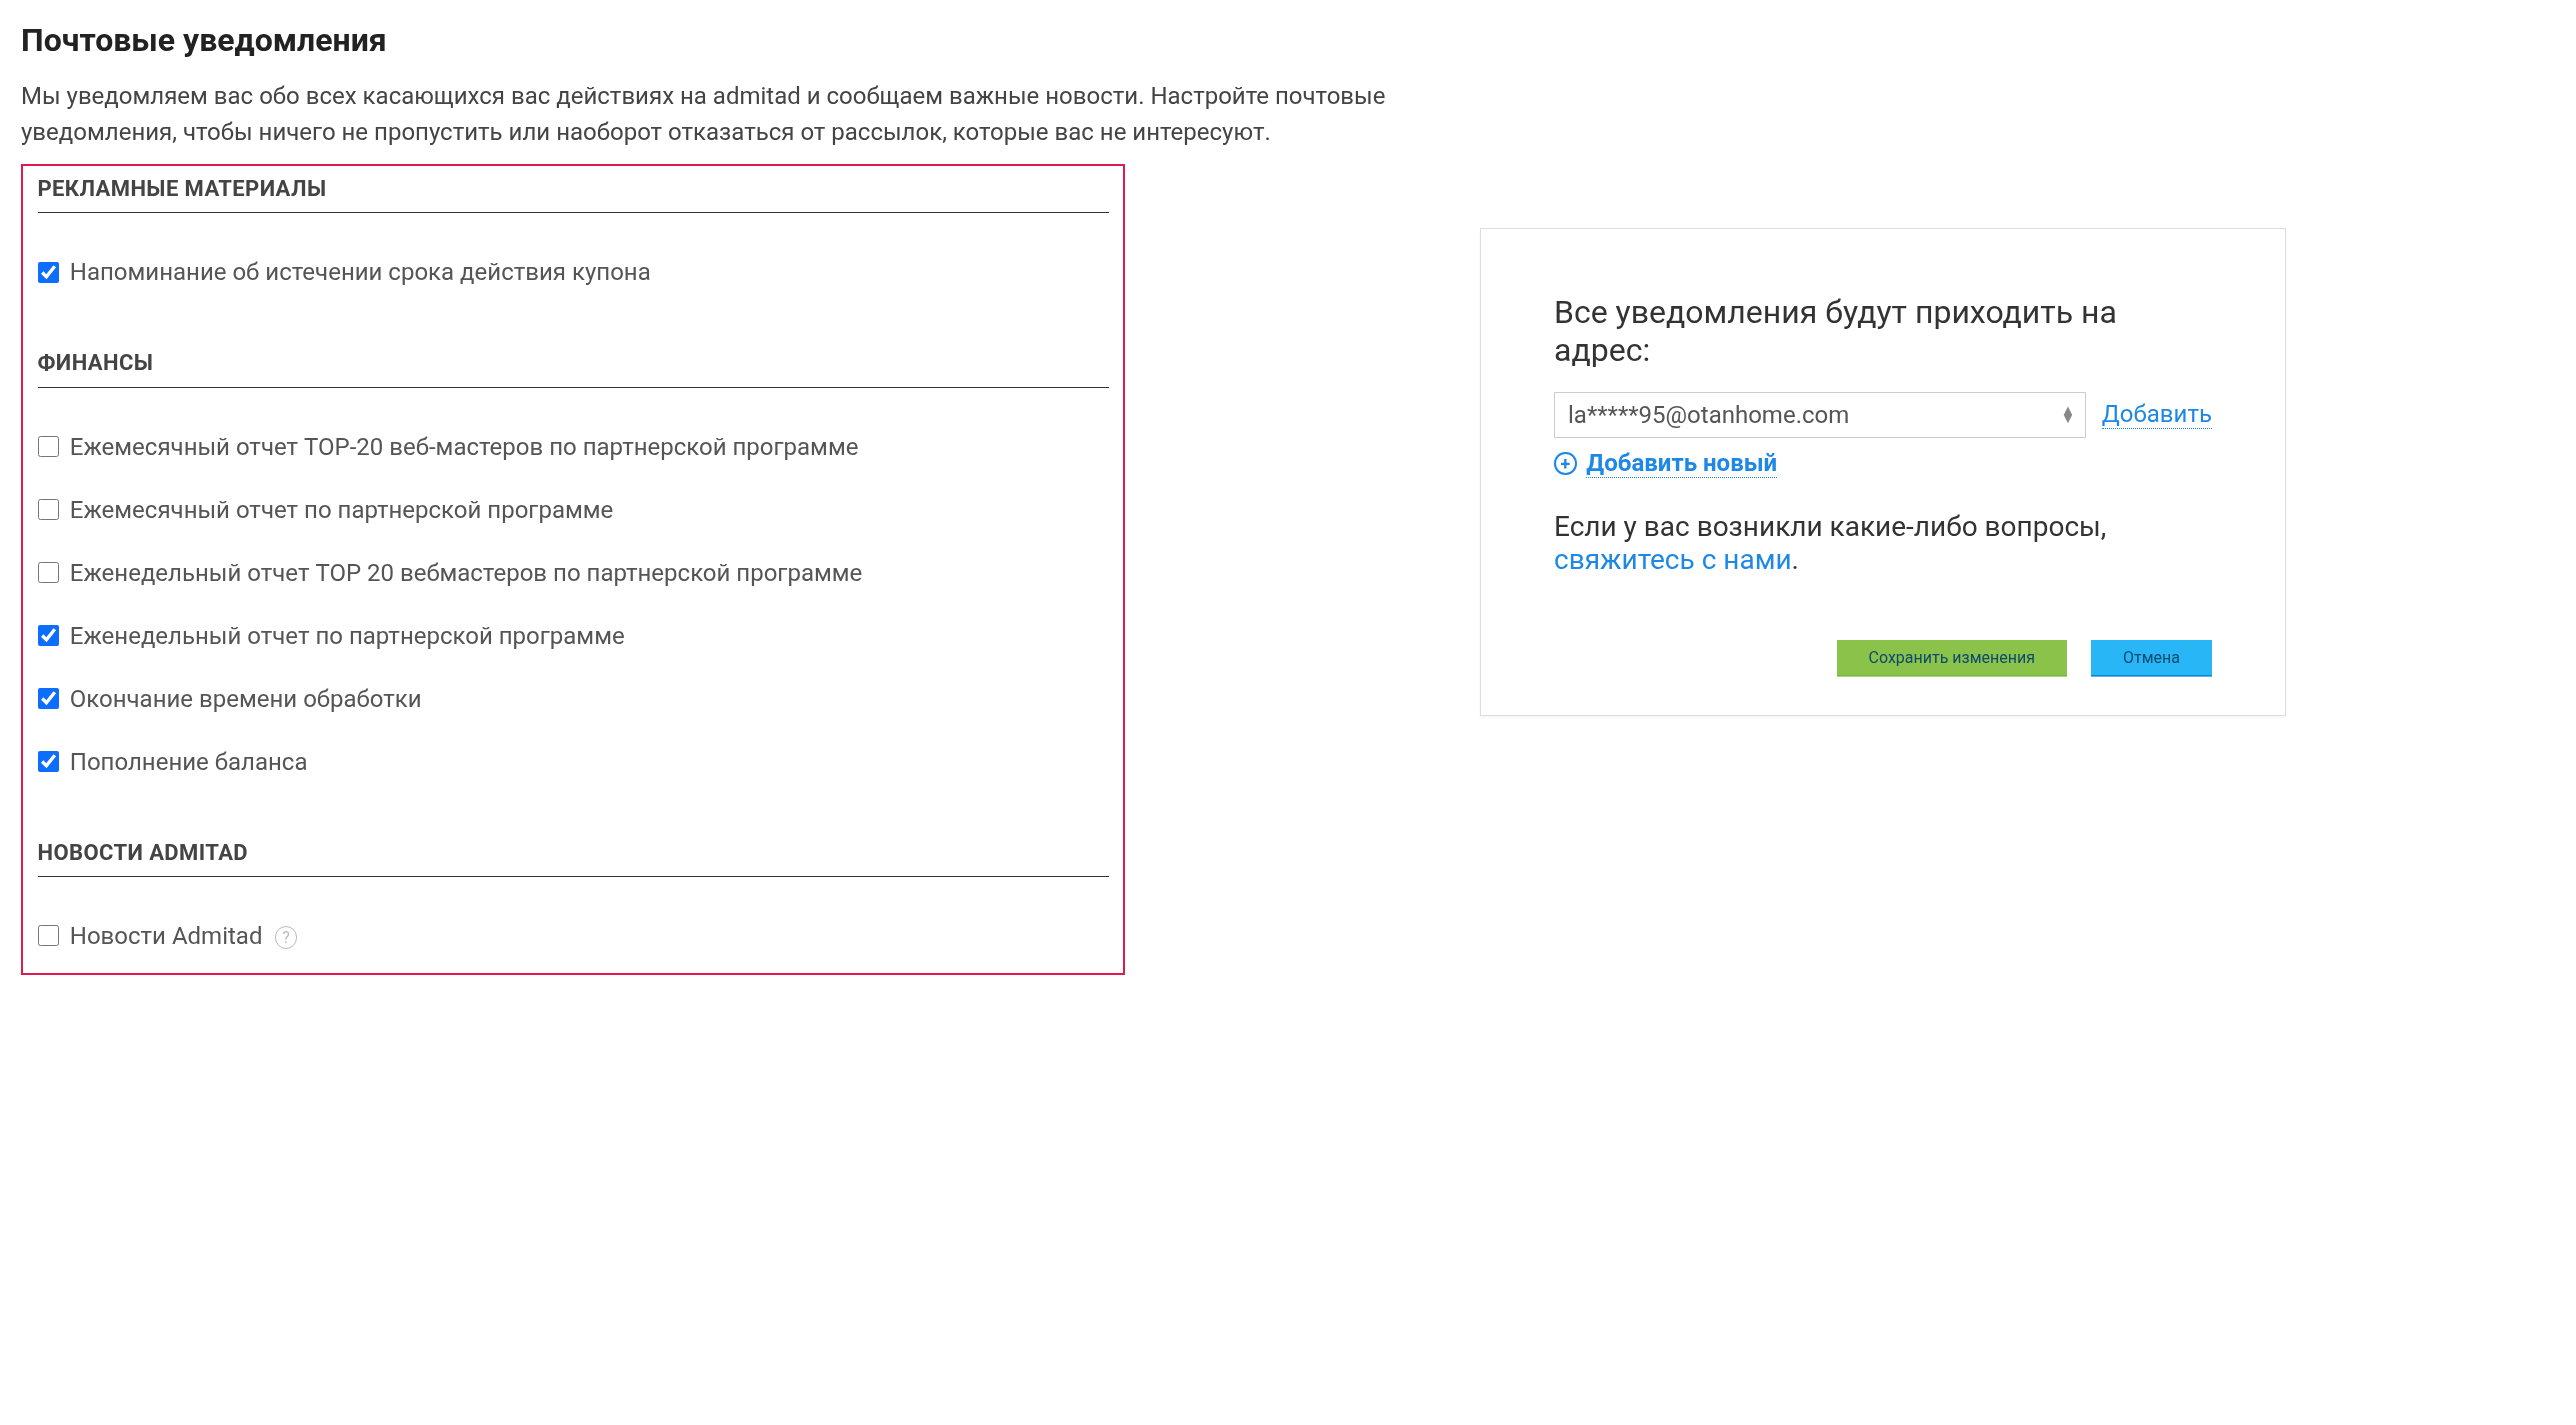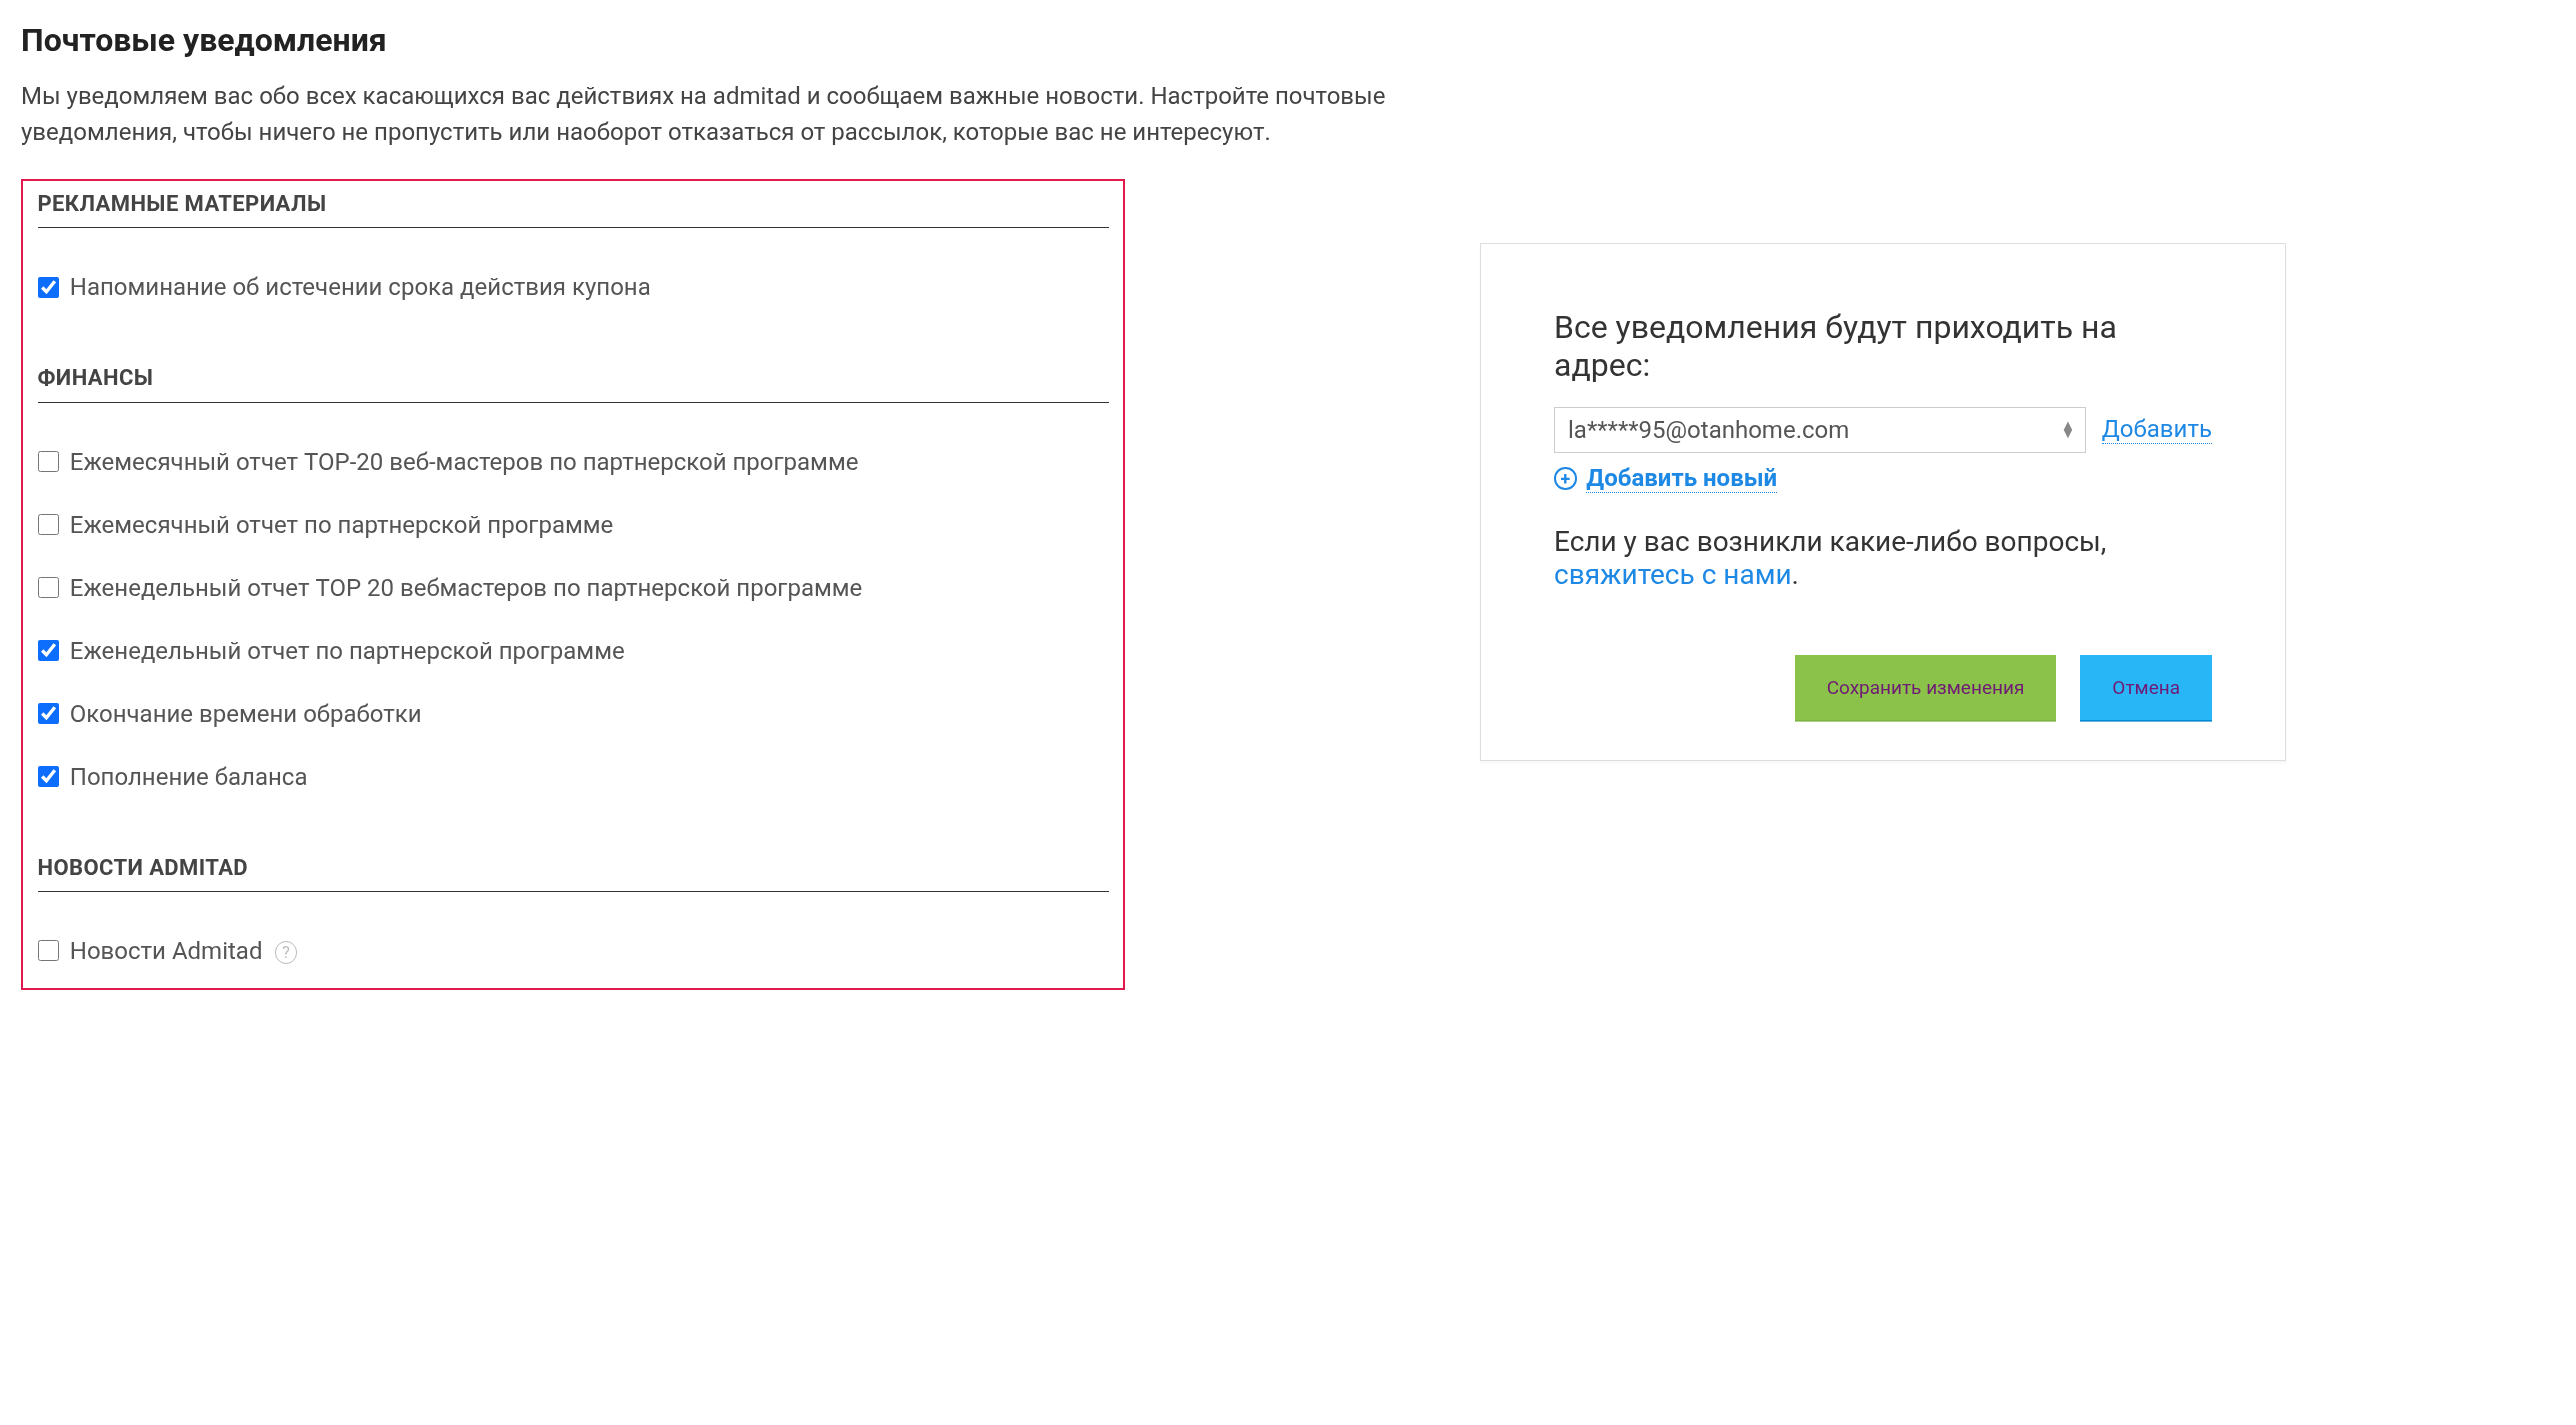--- a/index.html
+++ b/index.html
@@ -1,18 +1,18 @@
 <!DOCTYPE html>
 <html style="font-size:13px"><head>
   <meta charset="utf-8">
   <style>
     * { box-sizing: border-box; margin: 0; padding: 0; }
     body { font-family: -apple-system, BlinkMacSystemFont, "Segoe UI", Roboto, Arial, sans-serif; background: #fff; color: #333; padding: 21px; font-size: 24px; }
     .page-title { font-size: 32px; font-weight: 700; color: #222; margin-bottom: 19.3px; }
-    .page-desc { font-size: 24px; color: #444; line-height: 1.5; max-width: 1515px; margin-bottom: 29px; }
+    .page-desc { font-size: 24px; color: #444; line-height: 1.5; max-width: 1515px; margin-bottom: 14px; }
     .layout { display: flex; gap: 355px; align-items: flex-start; }
     .left-col { border: 2.4px solid #e01a4f; padding: 9.7px 14.5px 22.6px 14.5px; width: 1104px; }
     .section-heading { font-size: 22px; font-weight: 700; color: #444; letter-spacing: 0.4px; margin-top: 19.3px; padding-bottom: 11.3px; border-bottom: 1.6px solid #333; margin-bottom: 45px; }
     .section-heading.first { margin-top: 0; }
     .check-row { display: flex; align-items: center; margin-bottom: 35px; }
     .check-row:last-child { margin-bottom: 0; }
     .check-row input[type="checkbox"] { width: 21px; height: 21px; margin-right: 11.3px; accent-color: #0d6efd; cursor: pointer; }
     .check-row label { font-size: 24px; color: #555; cursor: pointer; }
     .help-icon { display: inline-flex; align-items: center; justify-content: center; width: 22.6px; height: 22.6px; border: 1.6px solid #bbb; border-radius: 50%; color: #bbb; font-size: 16px; margin-left: 6.4px; vertical-align: middle; }
     .section-block { margin-bottom: 64px; }
@@ -23,21 +23,21 @@
     .email-row { display: flex; align-items: center; margin-bottom: 11.3px; }
     .email-select { flex: 1; border: 0.8px solid #ccc; padding: 8px 35px 8px 13px; font-size: 24px; color: #555; position: relative; background: #fff; cursor: pointer; }
     .select-arrows { position: absolute; right: 9.7px; top: 50%; transform: translateY(-50%); color: #888; display: flex; flex-direction: column; line-height: 8px; font-size: 14.5px; }
     .delete-link { color: #1e88e5; margin-left: 16px; border-bottom: 0.8px dotted #1e88e5; cursor: pointer; font-size: 24px; }
     .add-row { display: flex; align-items: center; margin-bottom: 32px; }
     .add-icon { width: 22.6px; height: 22.6px; border: 2.4px solid #1e88e5; border-radius: 50%; color: #1e88e5; display: inline-flex; align-items: center; justify-content: center; font-size: 17.7px; font-weight: 700; margin-right: 9.7px; }
     .add-link { color: #1e88e5; font-weight: 700; border-bottom: 0.8px dotted #1e88e5; cursor: pointer; font-size: 24px; }
     .questions { font-size: 28px; color: #333; margin-bottom: 64px; }
     .questions a { color: #1e88e5; text-decoration: none; cursor: pointer; }
     .btn-row { display: flex; justify-content: flex-end; gap: 24px; }
-    .btn { padding: 21px 32px; font-size: 19px; border: none; cursor: pointer; color: #701a75; font-family: inherit; }
+    .btn { padding: 8px 32px; font-size: 16px; border: none; cursor: pointer; color: #0c4a6e; font-family: inherit; }
     .btn-save { background: #8bc34a; box-shadow: 0 1.6px 0 #7cb342; }
     .btn-cancel { background: #29b6f6; box-shadow: 0 1.6px 0 #0288d1; text-align: center; }
   </style>
 </head>
 <body>
 
 <h1 class="page-title">Почтовые уведомления</h1>
 <p class="page-desc">Мы уведомляем вас обо всех касающихся вас действиях на admitad и сообщаем важные новости. Настройте почтовые уведомления, чтобы ничего не пропустить или наоборот отказаться от рассылок, которые вас не интересуют.</p>
 
 <div class="layout">

